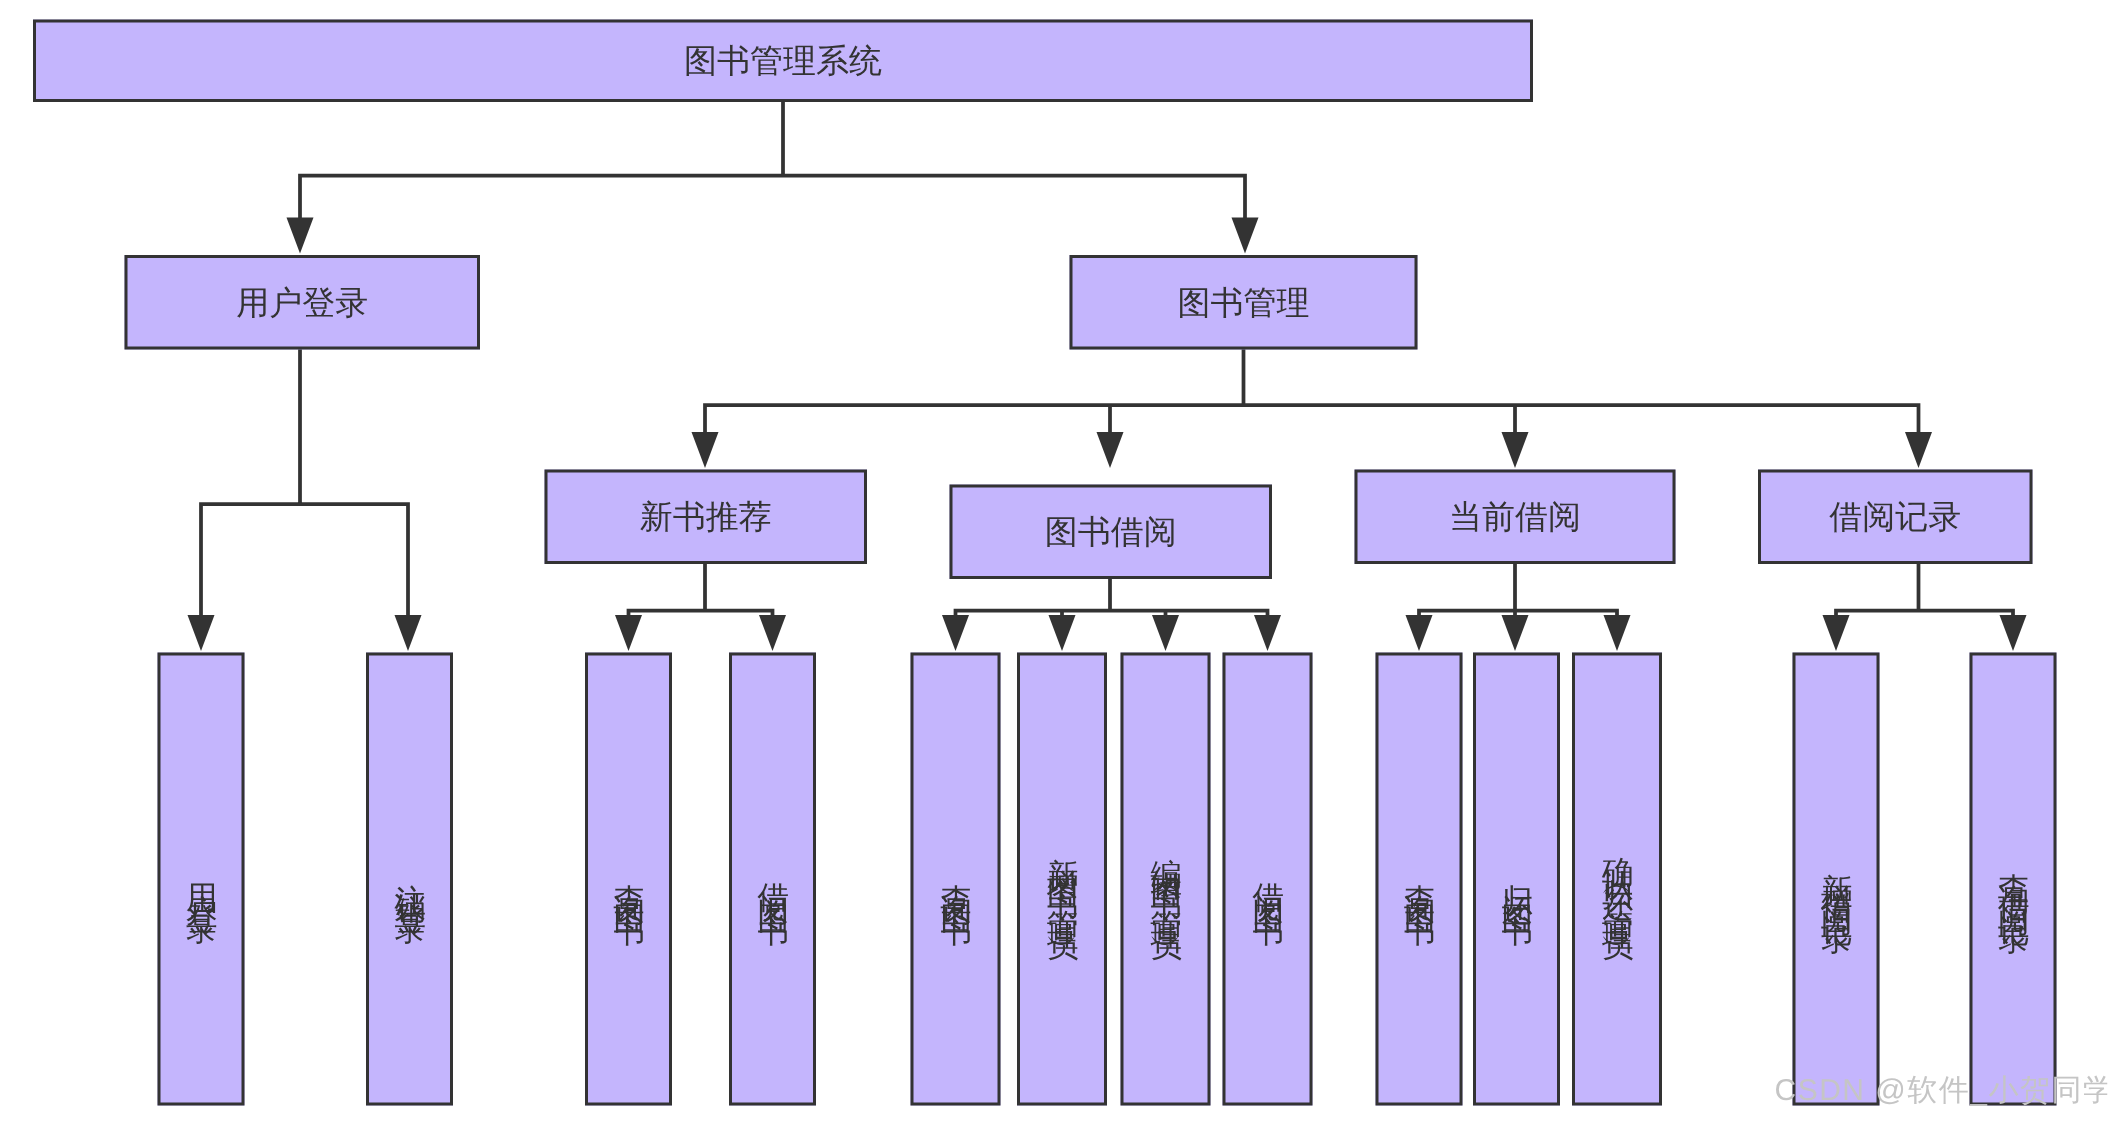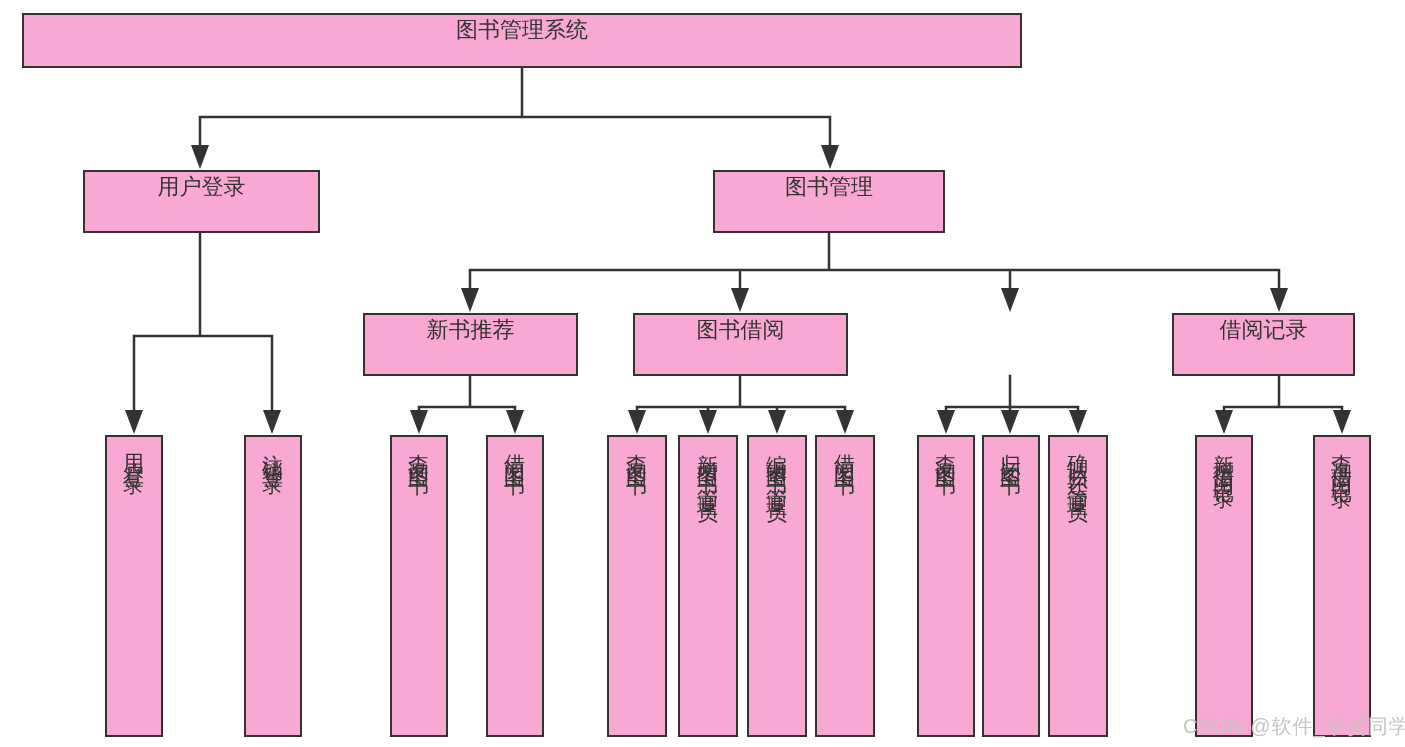--- a/index.html
+++ b/index.html
@@ -20,24 +20,24 @@
     stroke-width:2.5;
     stroke-linecap:square;
   }
   .connectors polygon{
     fill:var(--line,#333333);
     stroke:none;
   }
   .box{
     position:absolute;
     box-sizing:border-box;
-    background:#f9a8d4;
+    background:#c4b5fd;
     border:2.5px solid var(--box-border,#333333);
     display:flex;
-    align-items:flex-start;
+    align-items:center;
     justify-content:center;
     z-index:2;
   }
   .label{
     color:var(--text,#333333);
     font-size:22px;
     white-space:nowrap;
   }
   .box.v{
     top:435px;
@@ -118,22 +118,25 @@
   <div class="box h" style="left:83px;top:170px;width:237px;height:63px">
     <span class="label">用户登录</span>
   </div>
   <div class="box h" style="left:713px;top:170px;width:232px;height:63px">
     <span class="label">图书管理</span>
   </div>
 
   <div class="box h" style="left:363px;top:313px;width:215px;height:63px">
     <span class="label">新书推荐</span>
   </div>
-  <div class="box h" style="left:633px;top:313px;width:215px;height:63px">
+  <div class="box h" style="left:633px;top:323px;width:215px;height:63px">
     <span class="label">图书借阅</span>
+  </div>
+  <div class="box h" style="left:903px;top:313px;width:214px;height:63px">
+    <span class="label">当前借阅</span>
   </div>
   <div class="box h" style="left:1172px;top:313px;width:183px;height:63px">
     <span class="label">借阅记录</span>
   </div>
 
   <div class="box v" style="left:105px">
     <span class="label vtext">用户登录</span>
   </div>
   <div class="box v" style="left:244px">
     <span class="label vtext">注销登录</span>

